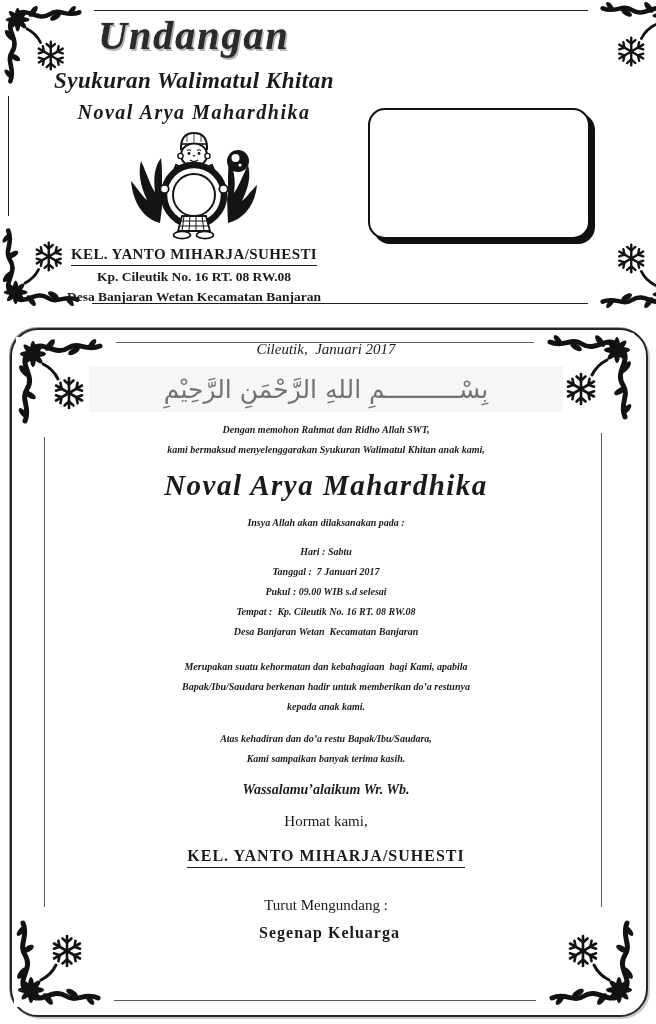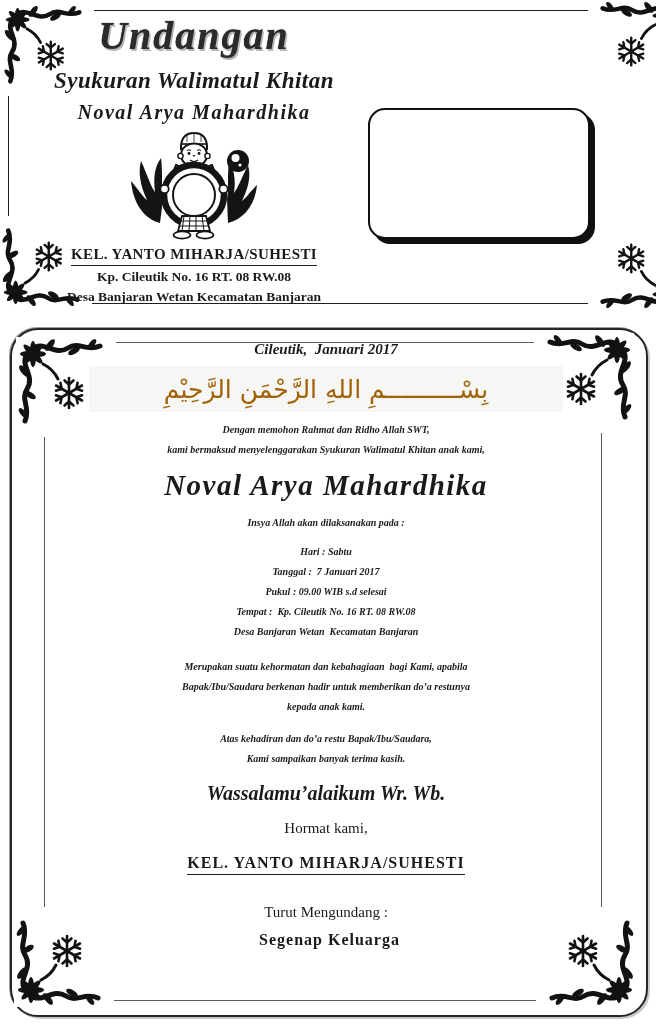--- a/index.html
+++ b/index.html
@@ -62,35 +62,35 @@
     background:#ffffff;border:2px solid #101010;border-radius:17px;
     box-shadow:5px 5px 0 #101010;
   }
 
   
   .inv-col{
     position:absolute;left:62px;right:66px;top:16px;
     display:flex;flex-direction:column;align-items:center;text-align:center;
   }
   .inv-body{font-size:10px;font-weight:bold;font-style:italic;line-height:20px;}
-  .dateline{font-size:15px;font-weight:bold;font-style:italic;}
+  .dateline{font-size:15px;font-weight:normal;font-style:italic;}
   .bismillah{
     margin-top:8px;width:474px;height:46px;background:#f6f6f4;
     display:flex;align-items:center;justify-content:center;
-    font-family:"DejaVu Sans",sans-serif;font-size:25px;color:#a16207;
+    font-family:"DejaVu Sans",sans-serif;font-size:25px;color:#737373;
     direction:rtl;
   }
   .greeting{margin-top:13px;font-size:15px;font-weight:bold;font-style:italic;}
   .intro{margin-top:8px;}
   .inv-name{margin-top:8px;font-size:29px;line-height:34px;}
   .schedule-intro{margin-top:11px;}
   .details{margin-top:9px;}
   .hope{margin-top:15px;}
   .thanks{margin-top:12px;}
-  .closing{margin-top:13px;font-size:20px;font-weight:bold;font-style:italic;}
+  .closing{margin-top:13px;font-size:14px;font-weight:bold;font-style:italic;}
   .regards{margin-top:15px;font-size:15px;font-weight:normal;font-style:normal;}
   .signature{
     margin-top:17px;font-size:16px;font-weight:bold;letter-spacing:1px;
     border-bottom:1.7px solid #1a1a1a;padding-bottom:2px;
   }
   .co-label{margin-top:29px;font-size:15px;}
   .co-value{margin-top:10px;font-size:16px;font-weight:bold;letter-spacing:1px;padding-left:7px;}
 </style>
 </head>
 <body>

